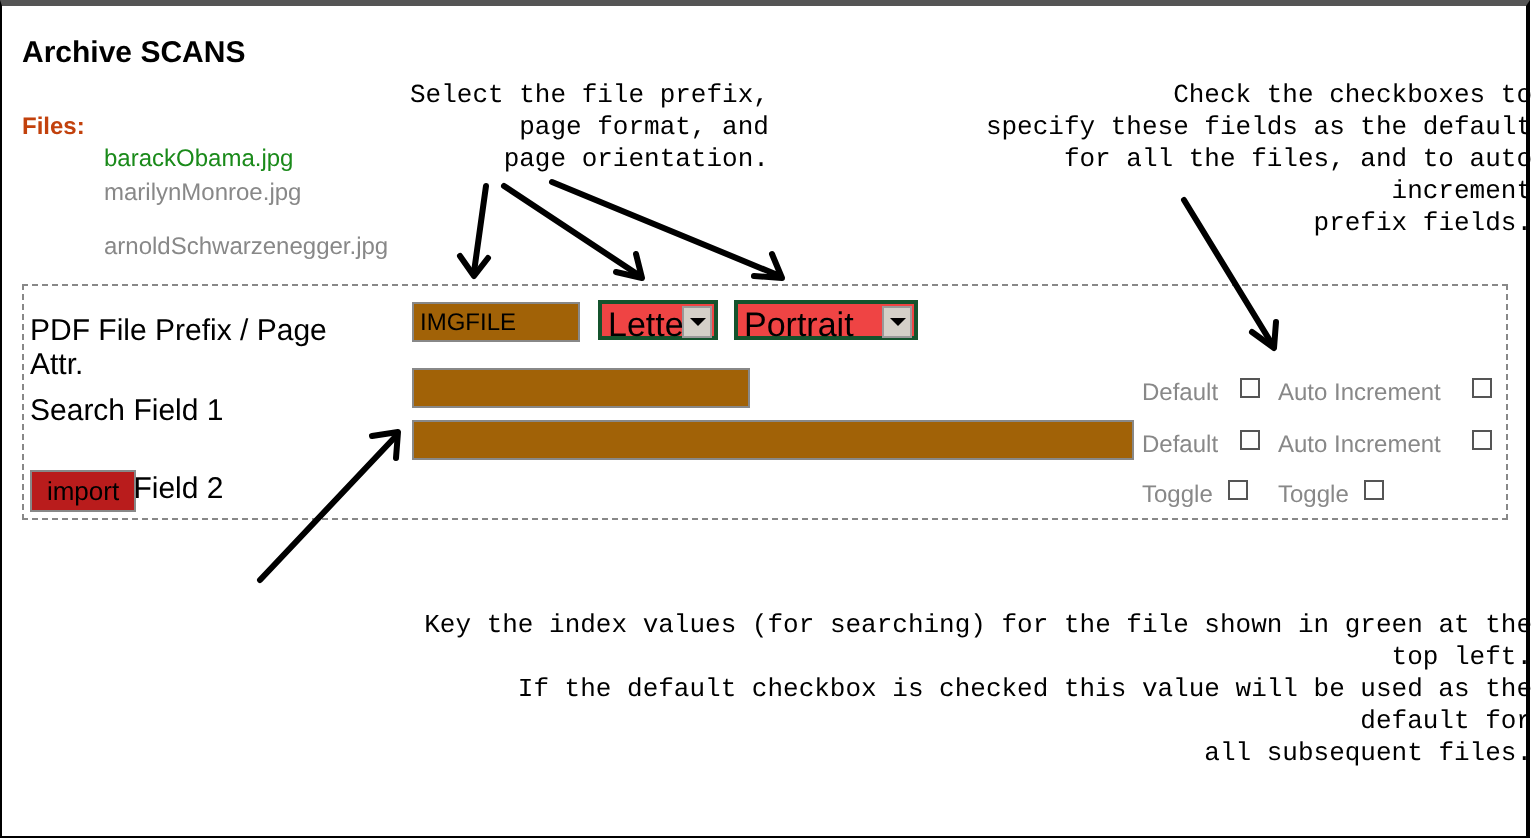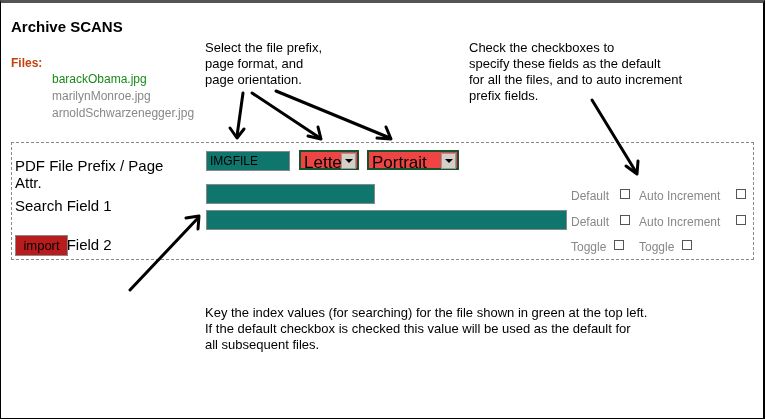--- a/index.html
+++ b/index.html
@@ -2,43 +2,43 @@
 <html><head>
 <meta charset="utf-8">
 <style>
   html, body { margin: 0; padding: 0; }
   body { width: 766px; height: 419px; position: relative; background: #fff; overflow: hidden; font-family: "Liberation Sans", sans-serif; }
   .frame { position: absolute; left: 0; top: 0; width: 762px; height: 415px; border-left: 1px solid #000; border-top: 3px solid #555; border-right: 2px solid #000; border-bottom: 2px solid #000; box-sizing: content-box; }
   .title { position: absolute; left: 11px; top: 18px; font-size: 15px; font-weight: bold; color: #000; }
   .files-label { position: absolute; left: 11px; top: 56px; font-size: 12px; font-weight: bold; color: #c2410c; }
   .file { position: absolute; left: 11px; font-size: 12px; color: #888; padding-left: 41px; }
   .file.active { color: #1a8a1a; }
-  .note { position: absolute; font-family: Liberation Sans, sans-serif; font-size: 13px; line-height: 16px; color: #000; }
+  .note { position: absolute; font-family: Liberation Mono, monospace; font-size: 13px; line-height: 16px; color: #000; text-align: right; }
   .box { position: absolute; left: 11px; top: 142px; width: 743px; height: 118px; border: 1px dashed #888; box-sizing: border-box; }
   .lbl { position: absolute; font-size: 15px; color: #000; line-height: 15px; margin-top: 12px; }
-  .txt { position: absolute; height: 20px; border: 1px solid #888; box-sizing: border-box; font-size: 12px; padding: 2px 3px; font-family: "Liberation Sans", sans-serif; background: #0f766e; }
+  .txt { position: absolute; height: 20px; border: 1px solid #888; box-sizing: border-box; font-size: 12px; padding: 2px 3px; font-family: "Liberation Sans", sans-serif; background: #a16207; }
   .sel { position: absolute; height: 20px; border: 2px solid #14532d; box-sizing: border-box; font-size: 17px; background: #ef4444; }
   .sel span.v { position: absolute; left: 3px; top: 1px; }
   .sel .arrow { position: absolute; right: 1px; top: 1px; width: 15px; height: 16px; background: #d4d0c8; border: 1px solid #999; box-sizing: border-box; }
   .sel .arrow:after { content: ""; position: absolute; left: 3px; top: 5px; border-left: 4px solid transparent; border-right: 4px solid transparent; border-top: 4px solid #000; }
   .opt { position: absolute; font-size: 12px; color: #888; }
   .cb { position: absolute; width: 10px; height: 10px; border: 1px solid #555; background: #fff; box-sizing: border-box; }
   .btn { position: absolute; left: 15px; top: 235px; width: 53px; height: 21px; background: #b91c1c; border: 1px solid #888; box-sizing: border-box; font-size: 13px; text-align: center; line-height: 19px; color: #000; }
   svg.arrows { position: absolute; left: 0; top: 0; }
 </style>
 </head>
 <body>
 
 <div class="frame"></div>
 
 <div class="title">Archive SCANS</div>
 <div class="files-label">Files:</div>
 <div class="file active" style="top:72px">barackObama.jpg</div>
 <div class="file" style="top:89px">marilynMonroe.jpg</div>
-<div class="file" style="top:106px">arnoldSchwarzenegger.jpg</div>
+<div class="file" style="top:116px">arnoldSchwarzenegger.jpg</div>
 
 <div class="note" style="left:205px;top:40px">
   <div>Select the file prefix,</div>
   <div>page format, and</div>
   <div>page orientation.</div>
 </div>
 <div class="note" style="left:469px;top:40px">
   <div>Check the checkboxes to</div>
   <div>specify these fields as the default</div>
   <div>for all the files, and to auto increment</div>

